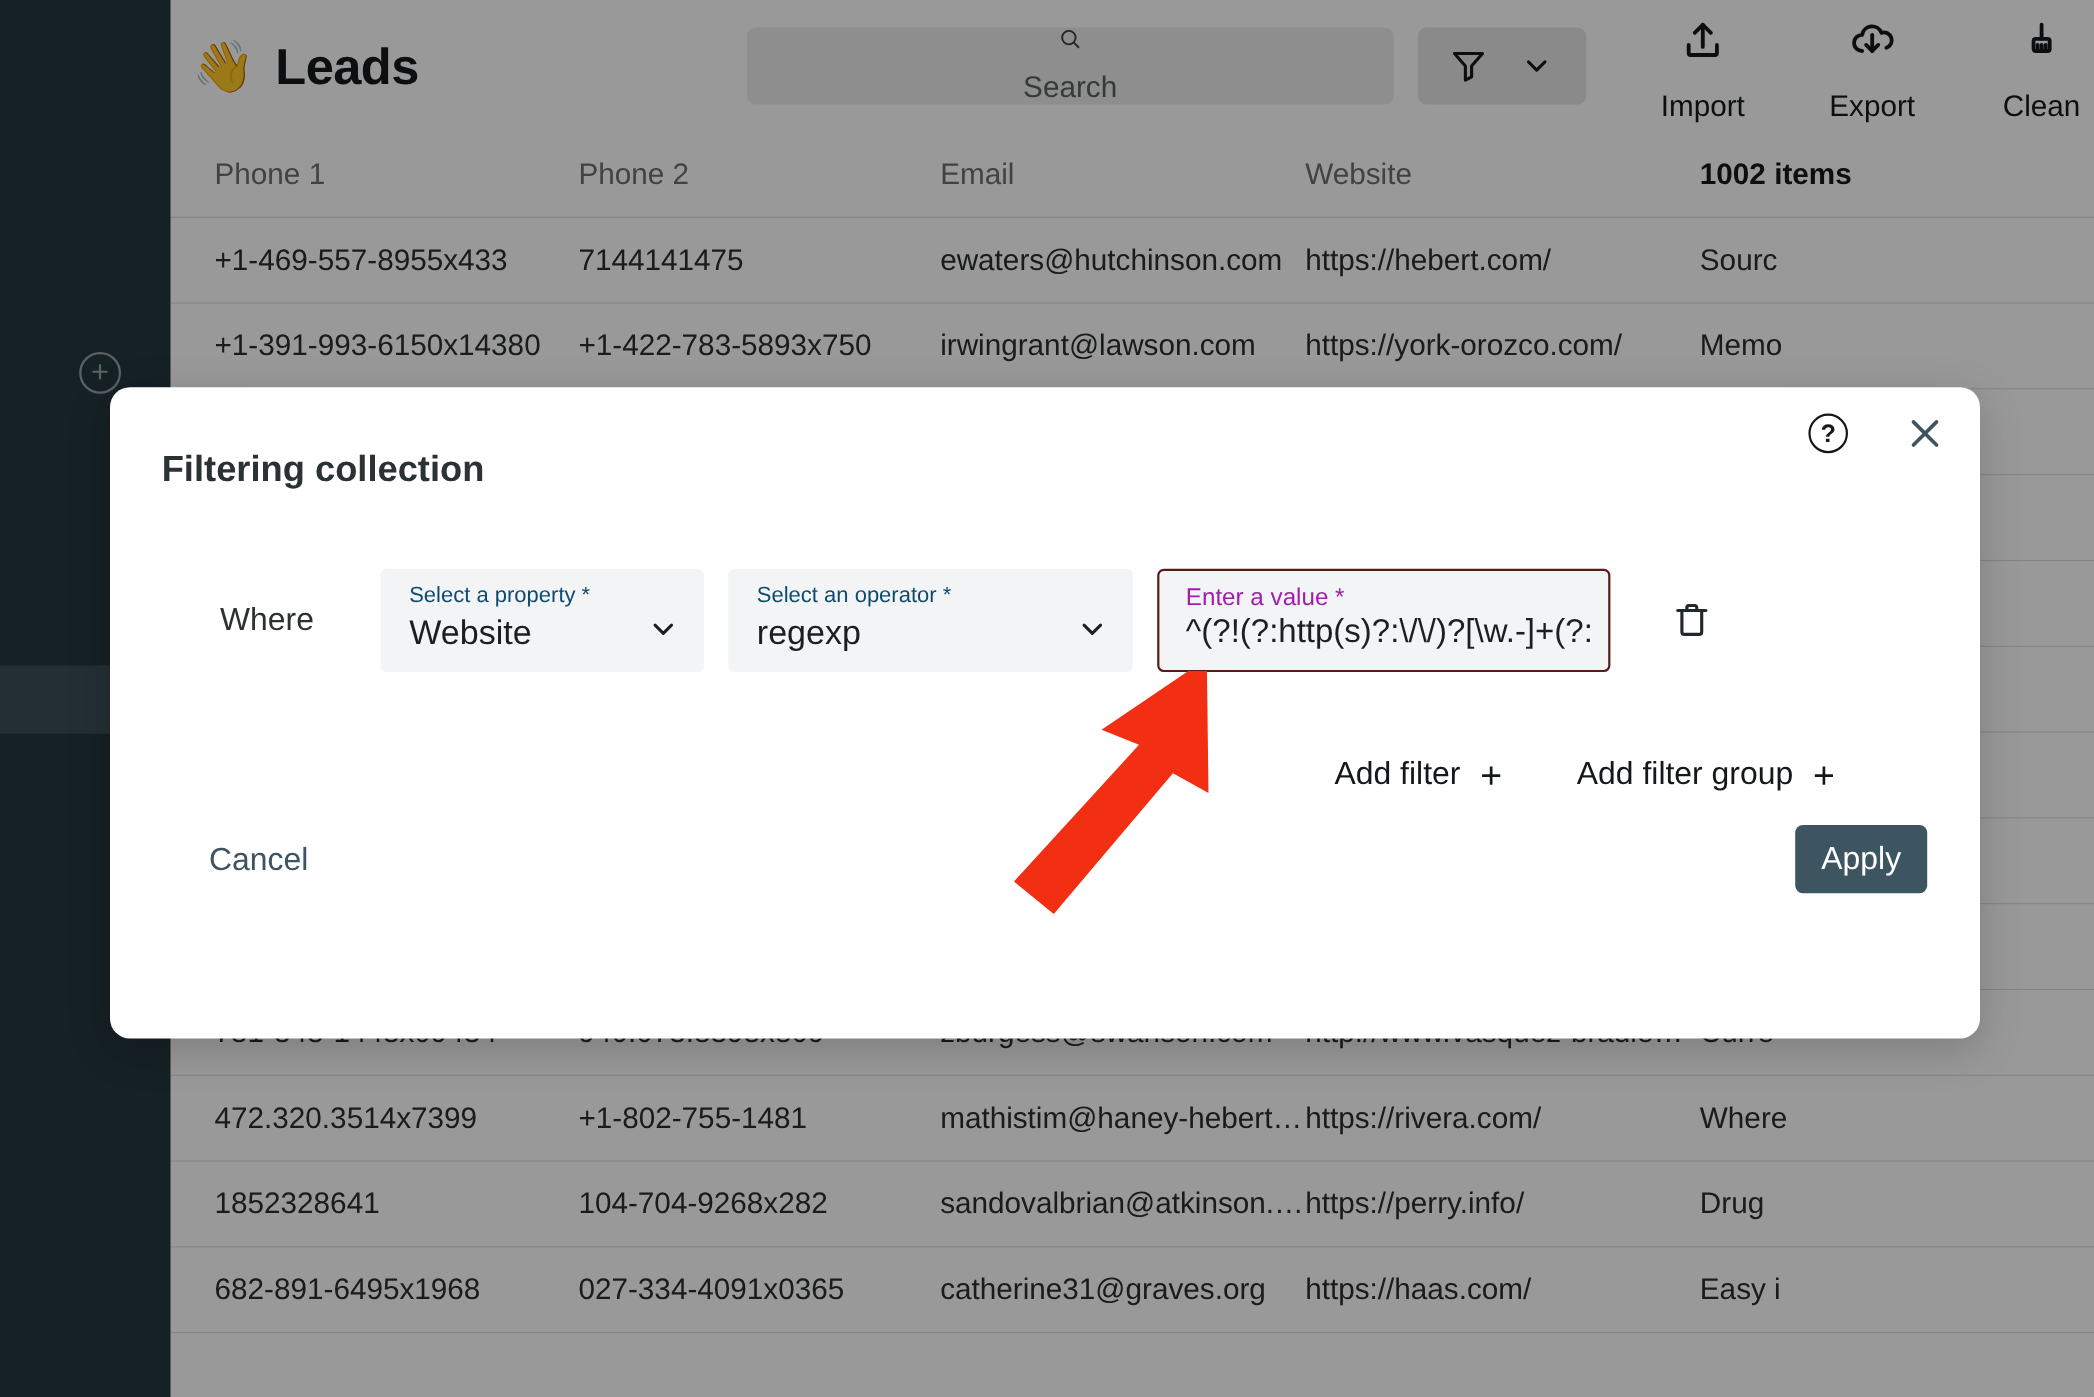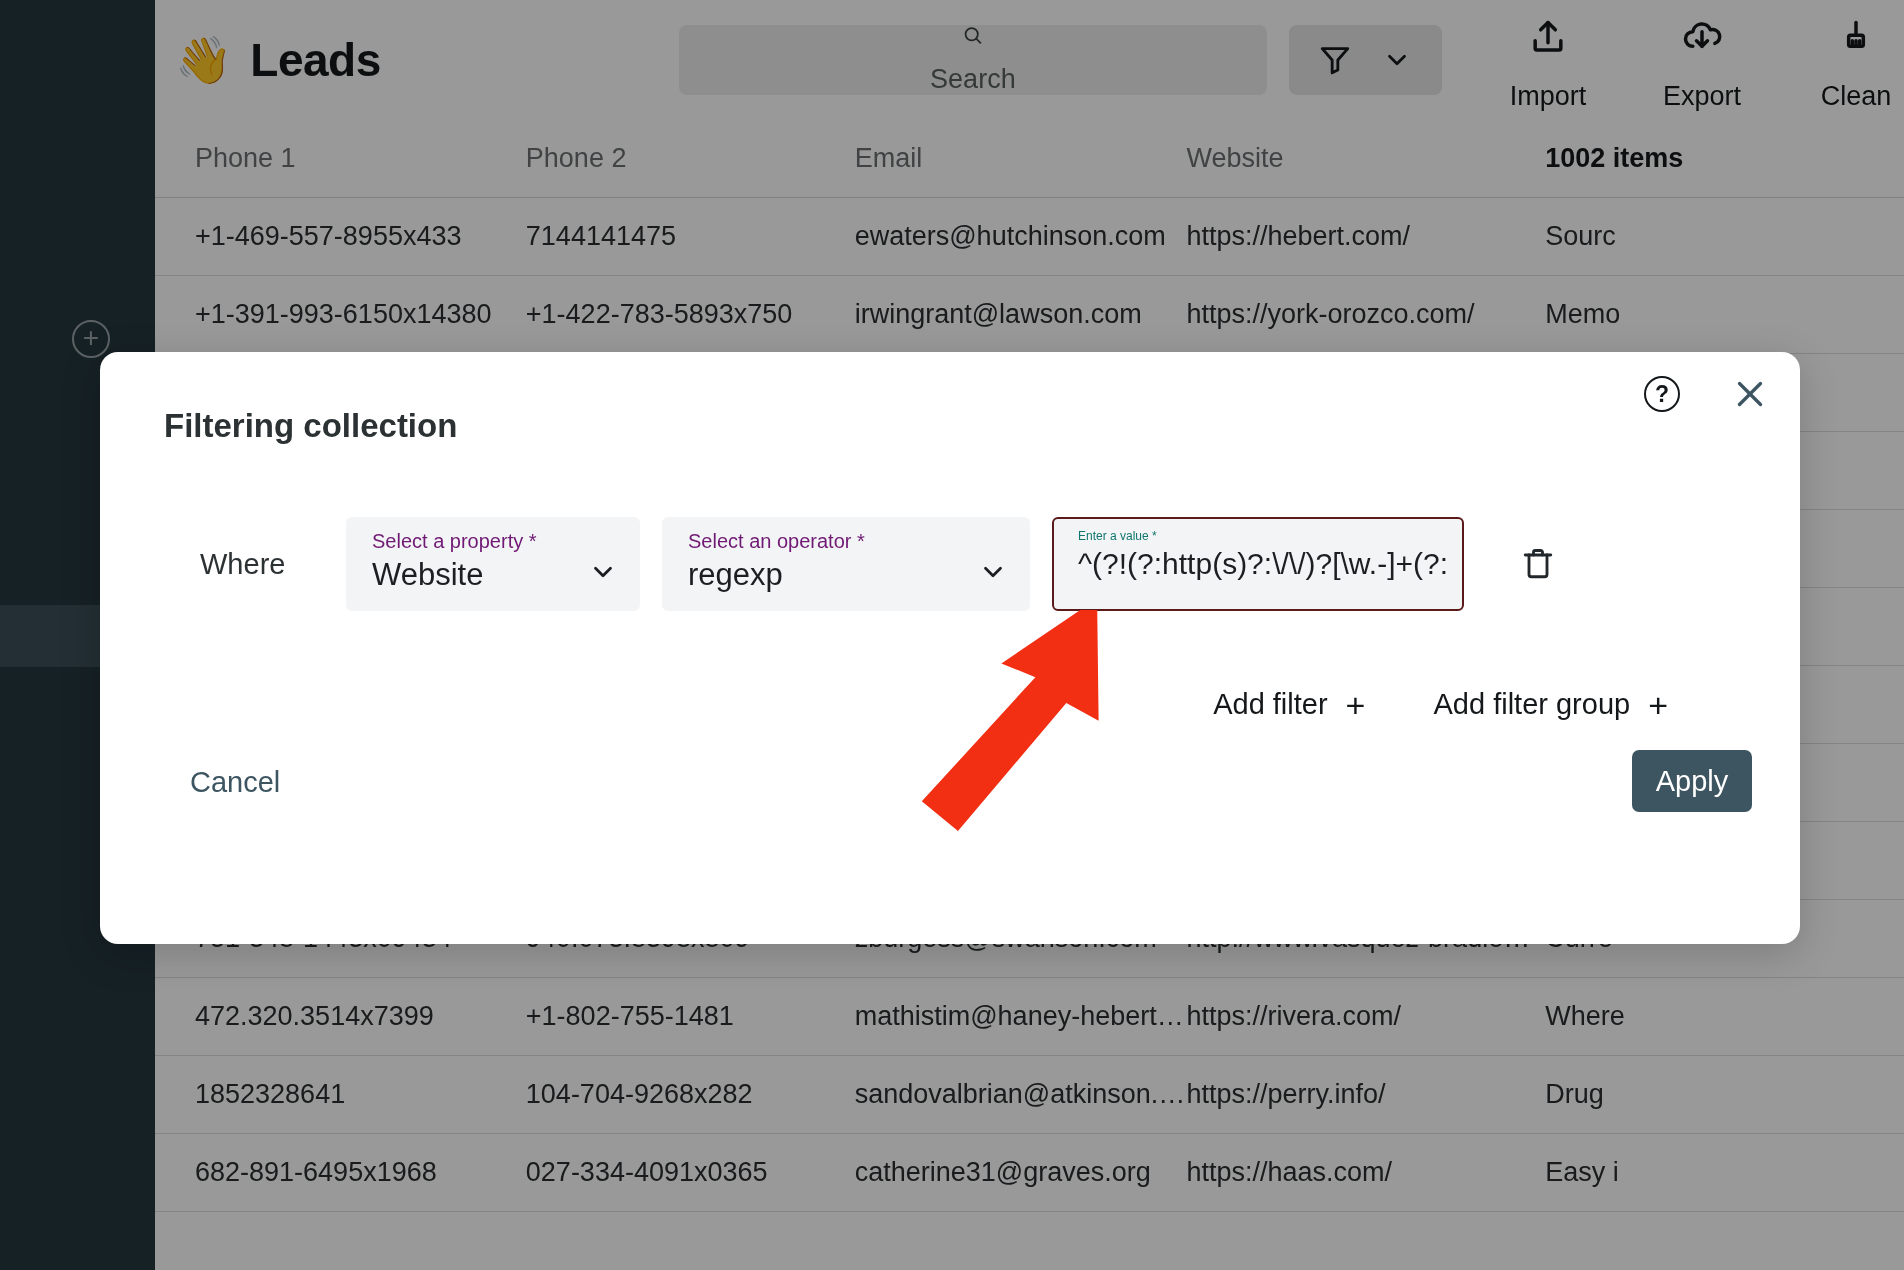--- a/index.html
+++ b/index.html
@@ -184,21 +184,21 @@
     border: 2.5px solid #14181a;
     border-radius: 50%;
     display:flex; align-items:center; justify-content:center;
     font-size: 23px; font-weight: 700; color:#14181a;
     line-height: 1;
   }
   .close-icon { color:#3d5561; }
 
   .modal-title {
     position: absolute;
-    left: 64px; top: 55px;
+    left: 47px; top: 55px;
     font-size: 33px;
     font-weight: 700;
     color: #2c3133;
   }
 
   .filter-row {
     position: absolute;
     left: 64px; top: 165px;
     display: flex;
     align-items: center;
@@ -213,21 +213,21 @@
   .select-field {
     width: 294px; height: 94px;
     background: #f3f4f5;
     border-radius: 6px;
     position: relative;
     padding: 13px 22px 0 26px;
   }
   .select-field.wide { width: 368px; }
   .field-label {
     font-size: 20px;
-    color: #701a75;
+    color: #0c4a6e;
     line-height: 1.15;
   }
   .field-value {
     font-size: 31px;
     color: #1b1f21;
     margin-top: 4px;
     white-space: nowrap;
     overflow: hidden;
   }
   .chevron {
@@ -236,21 +236,21 @@
   }
 
   .value-field {
     width: 412px; height: 94px;
     background: #f3f4f5;
     border: 2px solid #5b1a1a;
     border-radius: 6px;
     padding: 11px 16px 0 24px;
     position: relative;
   }
-  .value-field .field-label { color: #0f766e; font-size: 12px; }
+  .value-field .field-label { color: #a21caf; font-size: 22px; }
   .value-field .field-value {
     font-size: 30px; color: #1b1f21;
     margin-top: 3px;
     white-space: nowrap; overflow: hidden;
   }
 
   .delete-btn {
     margin-left: 28px;
     width: 48px; height: 48px;
     display:flex; align-items:center; justify-content:center;

